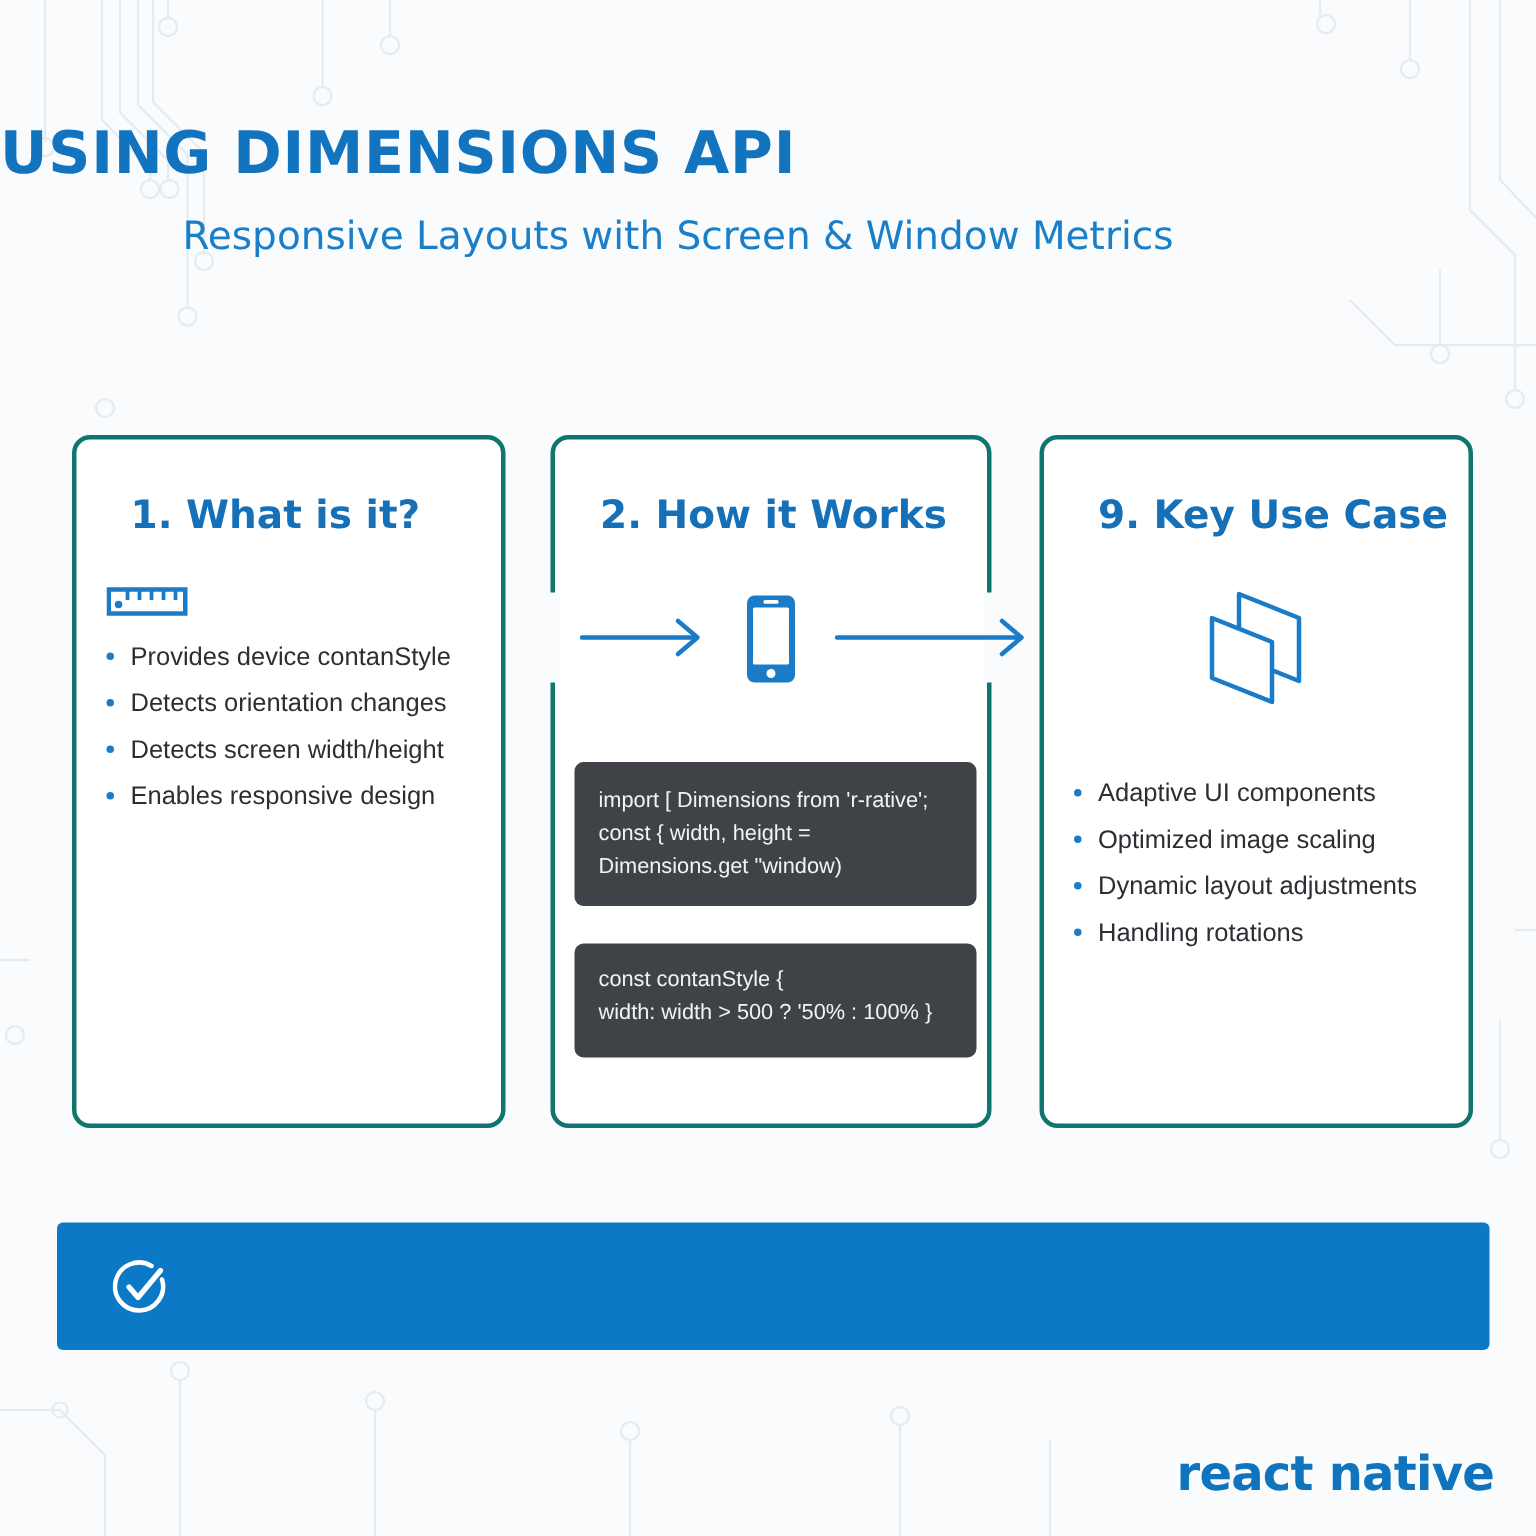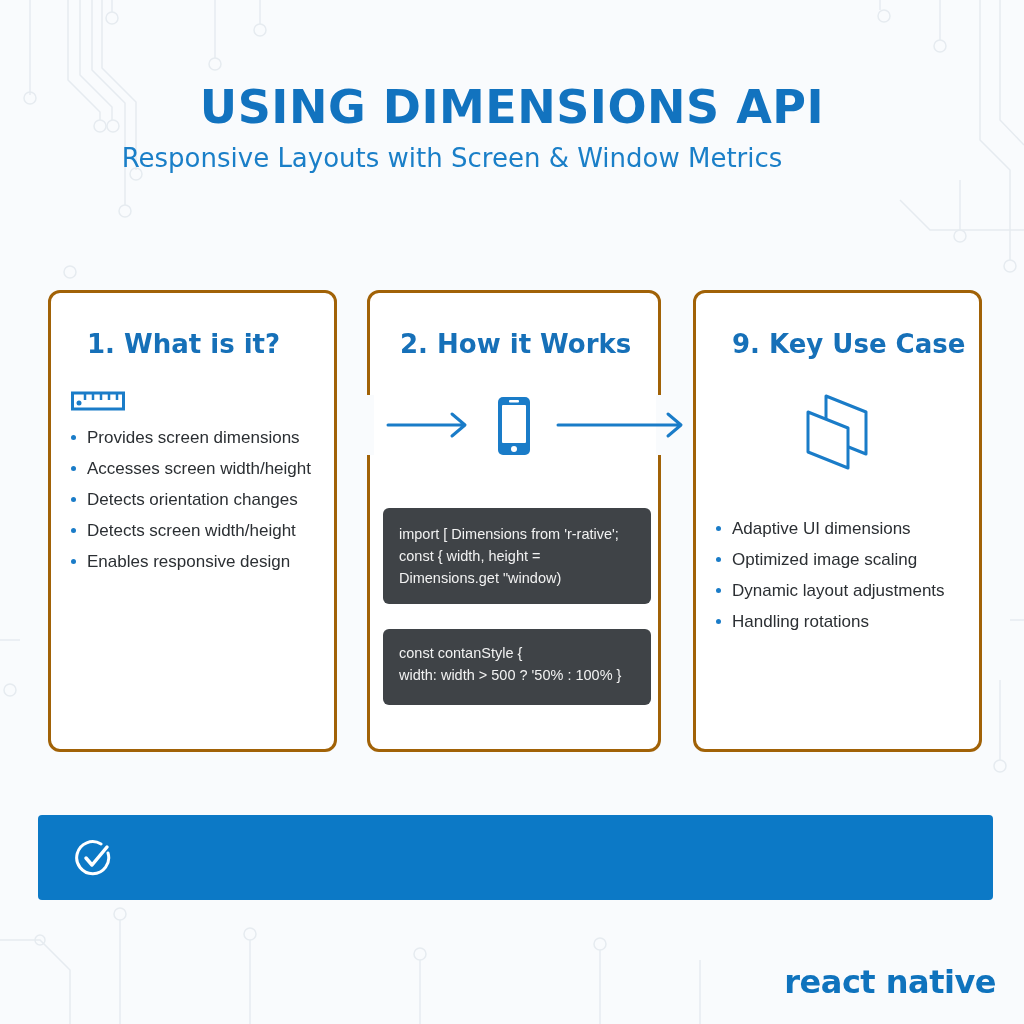--- a/index.html
+++ b/index.html
@@ -3,32 +3,32 @@
 <meta charset="utf-8">
 <style>
   html, body { margin:0; padding:0; }
   body {
     width:1024px; height:1024px; position:relative; overflow:hidden;
     background:#f9fbfd;
     font-family:"Liberation Sans", sans-serif;
   }
   .bg-circuit { position:absolute; left:0; top:0; width:1024px; height:1024px; }
   .title {
-    position:absolute; left:0; width:1024px; top:80px; text-align:center;
-    font-size:46px; font-weight:bold; color:#1273bf; letter-spacing:0.5px;
+    position:absolute; left:0; width:1024px; top:80px; 
+    font-size:39px; font-weight:bold; color:#1273bf; letter-spacing:0.5px;
     font-family:"DejaVu Sans", sans-serif;
   }
   .subtitle {
     position:absolute; left:0; width:904px; top:143px; text-align:center;
     font-size:26px; color:#1a7fc8;
     font-family:"DejaVu Sans", sans-serif;
   }
   .card {
     position:absolute; top:290px; height:462px;
-    border:3px solid #a16207; border-radius:12px; background:#ffffff;
+    border:3px solid #0f766e; border-radius:12px; background:#ffffff;
     box-sizing:border-box;
   }
   .card.c1 { left:48px; width:289px; }
   .card.c2 { left:367px; width:294px; }
   .card.c3 { left:693px; width:289px; }
   .card-title {
     position:absolute; top:36px; font-size:26px; font-weight:bold; color:#1670b8;
     font-family:"DejaVu Sans", sans-serif; white-space:nowrap;
   }
   .c1 .card-title { left:36px; }
@@ -126,22 +126,21 @@
 <div class="subtitle">Responsive Layouts with Screen &amp; Window Metrics</div>
 
 <div class="card c1">
   <div class="card-title">1. What is it?</div>
   <svg class="ruler-icon" width="56" height="22" viewBox="0 0 56 22">
     <rect x="1.5" y="3" width="51" height="16" fill="none" stroke="#1a7cc8" stroke-width="3"></rect>
     <circle cx="8" cy="13" r="2.5" fill="#1a7cc8"></circle>
     <path d="M14 4 V10 M22 4 V10 M30 4 V10 M38 4 V10 M46 4 V10" stroke="#1a7cc8" stroke-width="2.5"></path>
   </svg>
   <ul class="bullets">
-    <li>Provides screen dimensions</li>
-    <li>Accesses screen width/height</li>
+    <li>Provides device contanStyle</li>
     <li>Detects orientation changes</li>
     <li>Detects screen width/height</li>
     <li>Enables responsive design</li>
   </ul>
 </div>
 
 <div class="card c2">
   <div class="card-title">2. How it Works</div>
   <svg class="phone-icon" width="36" height="62" viewBox="0 0 36 62">
     <rect x="2" y="2" width="32" height="58" rx="5" fill="#1a7cc8"></rect>
@@ -170,21 +169,21 @@
   <path d="M2 15 H124 M112 4 L125 15 L112 26" fill="none" stroke="#1a7cc8" stroke-width="3" stroke-linecap="round" stroke-linejoin="round"></path>
 </svg>
 
 <div class="card c3">
   <div class="card-title">9. Key Use Case</div>
   <svg class="layers-icon" width="66" height="78" viewBox="0 0 66 78">
     <path d="M22 4 L62 20 L62 62 L22 46 Z" fill="#ffffff" stroke="#1a7cc8" stroke-width="3" stroke-linejoin="round"></path>
     <path d="M4 20 L44 36 L44 76 L4 60 Z" fill="#ffffff" stroke="#1a7cc8" stroke-width="3" stroke-linejoin="round"></path>
   </svg>
   <ul class="bullets">
-    <li>Adaptive UI dimensions</li>
+    <li>Adaptive UI components</li>
     <li>Optimized image scaling</li>
     <li>Dynamic layout adjustments</li>
     <li>Handling rotations</li>
   </ul>
 </div>
 
 <div class="banner">
   <svg class="check-icon" width="38" height="38" viewBox="0 0 38 38">
     <path d="M33 14 A16 16 0 1 1 26 5" fill="none" stroke="#ffffff" stroke-width="3" stroke-linecap="round"></path>
     <path d="M11 19 L17 26 L32 8" fill="none" stroke="#ffffff" stroke-width="3.5" stroke-linecap="round" stroke-linejoin="round"></path>

